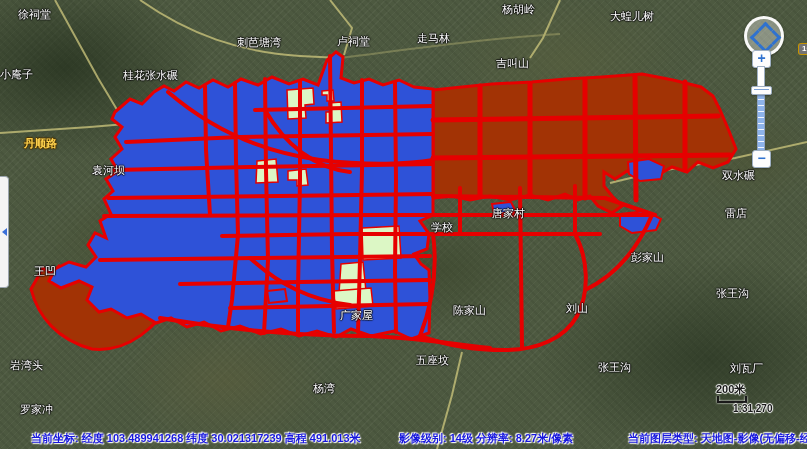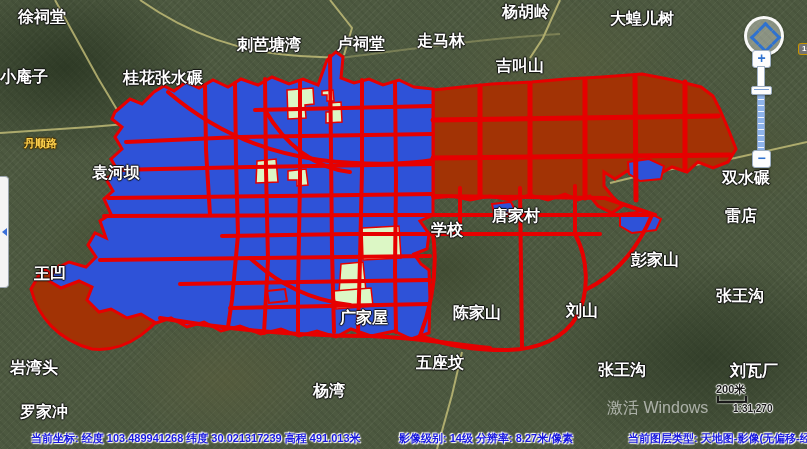--- a/index.html
+++ b/index.html
@@ -14,21 +14,21 @@
       radial-gradient(ellipse 200px 120px at 70% 14%, rgba(92,98,62,.5), transparent 60%),
       radial-gradient(ellipse 170px 110px at 28% 85%, rgba(96,96,60,.45), transparent 60%),
       radial-gradient(ellipse 150px 100px at 55% 60%, rgba(58,68,42,.55), transparent 60%),
       radial-gradient(ellipse 120px 80px at 93% 35%, rgba(78,84,52,.5), transparent 60%),
       radial-gradient(ellipse 140px 90px at 15% 55%, rgba(70,78,48,.5), transparent 60%),
       repeating-linear-gradient(45deg, rgba(0,0,0,.06) 0 2px, transparent 2px 6px),
       repeating-linear-gradient(-45deg, rgba(255,255,255,.04) 0 1px, transparent 1px 5px);
   }
   #overlay{position:absolute;left:0;top:0;}
   
-  .lbl{position:absolute;color:#fff;font-size:16px;font-weight:bold;white-space:nowrap;
+  .lbl{position:absolute;color:#fff;font-size:11px;font-weight:normal;white-space:nowrap;
        text-shadow:-1px 0 1px #111,1px 0 1px #111,0 -1px 1px #111,0 1px 1px #111;}
   .road-lbl{position:absolute;color:#ffd24d;font-size:11px;font-weight:bold;white-space:nowrap;
        text-shadow:-1px 0 1px #4a3200,1px 0 1px #4a3200,0 -1px 1px #4a3200,0 1px 1px #4a3200;}
   .badge{position:absolute;background:#737373;color:#fff;font-size:8px;font-weight:bold;
        line-height:10px;padding:0 3px;border-radius:2px;box-shadow:0 0 0 1px #c79400;margin-left:36px;}
   
   #left-tab{position:absolute;left:0;top:176px;width:8px;height:110px;background:#f4f4f4;
        border:1px solid #9aa4ad;border-left:none;border-radius:0 4px 4px 0;
        display:flex;align-items:center;justify-content:center;cursor:pointer;}
   #left-tab .tri{width:0;height:0;border-top:4px solid transparent;border-bottom:4px solid transparent;
@@ -216,19 +216,18 @@
   <div class="zbtn" id="zoom-in">+</div>
   <div id="ztrack-top"></div>
   <div id="ztrack-bottom"></div>
   <div id="zhandle"></div>
   <div class="zbtn" id="zoom-out">−</div>
 
   <div id="scale-dist">200米</div>
   <div id="scale-bracket"></div>
   <div id="scale-ratio">1:31,270</div>
 
-  <div id="wm1">激活 Windows</div>
 
   <div class="status" id="st-left">当前坐标: 经度 103.489941268 纬度 30.021317239 高程 491.013米</div>
   <div class="status" id="st-mid">影像级别: 14级  分辨率: 8.27米/像素</div>
   <div class="status" id="st-right">当前图层类型: 天地图-影像(无偏移-经</div>
 
 </div>
 
 </body></html>

